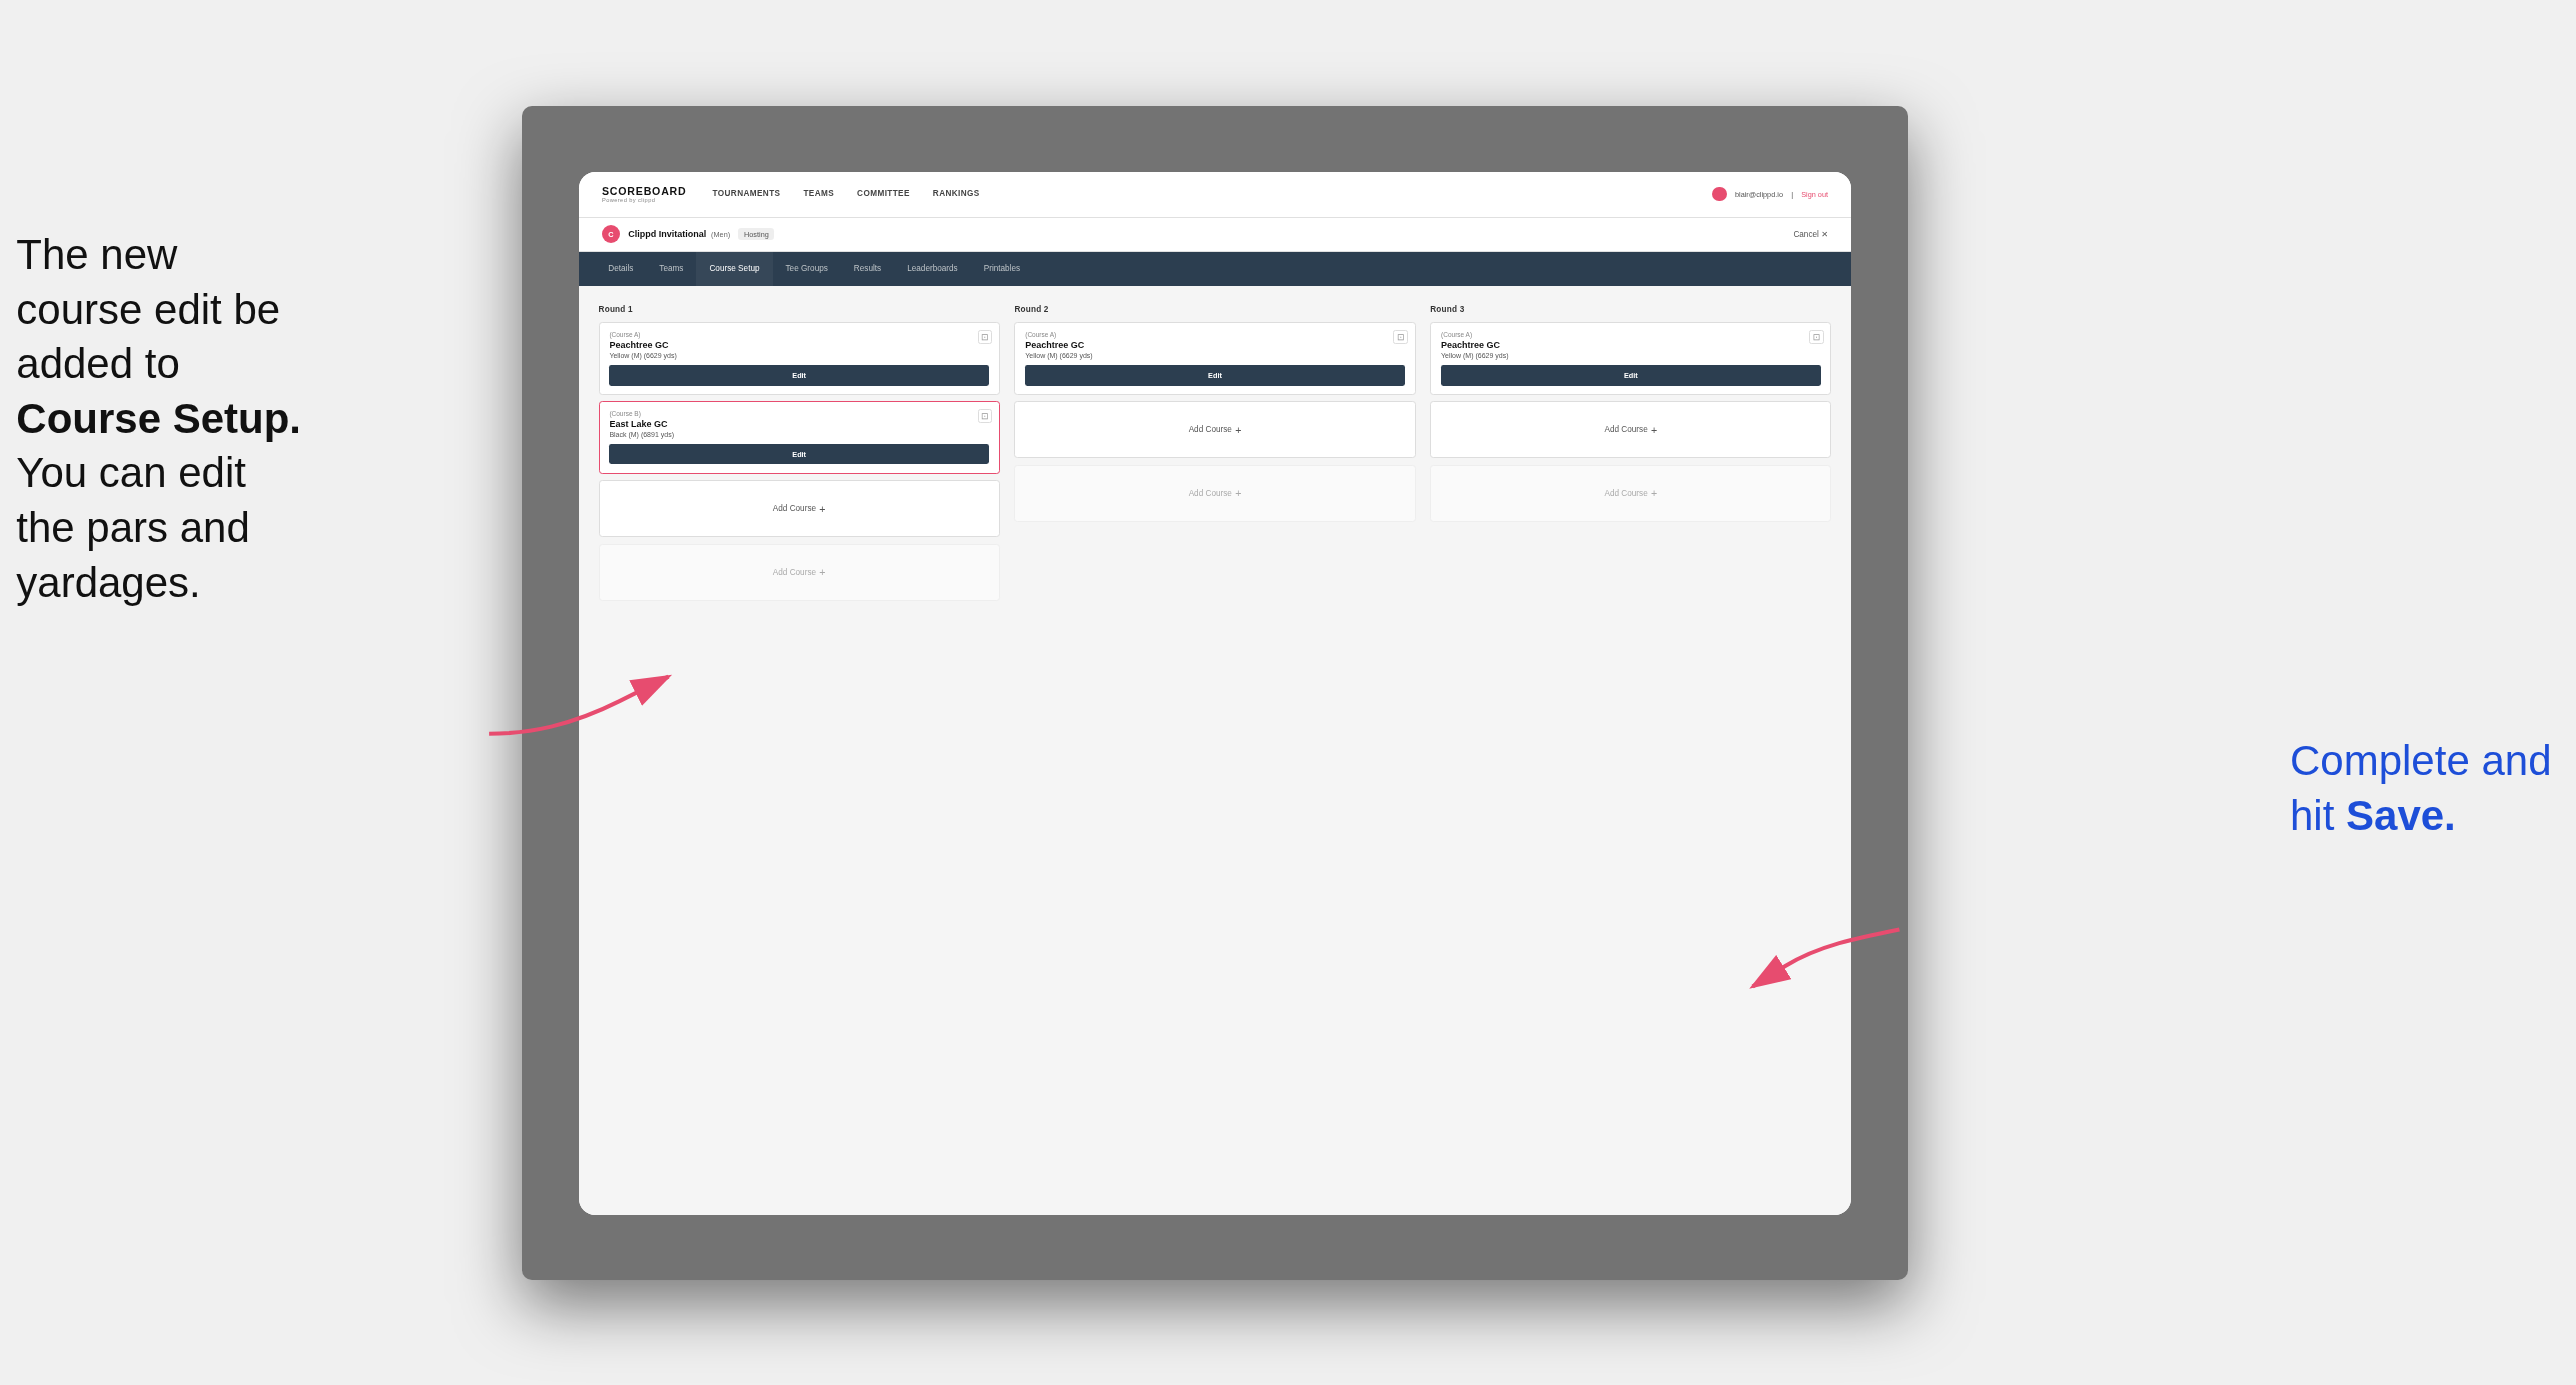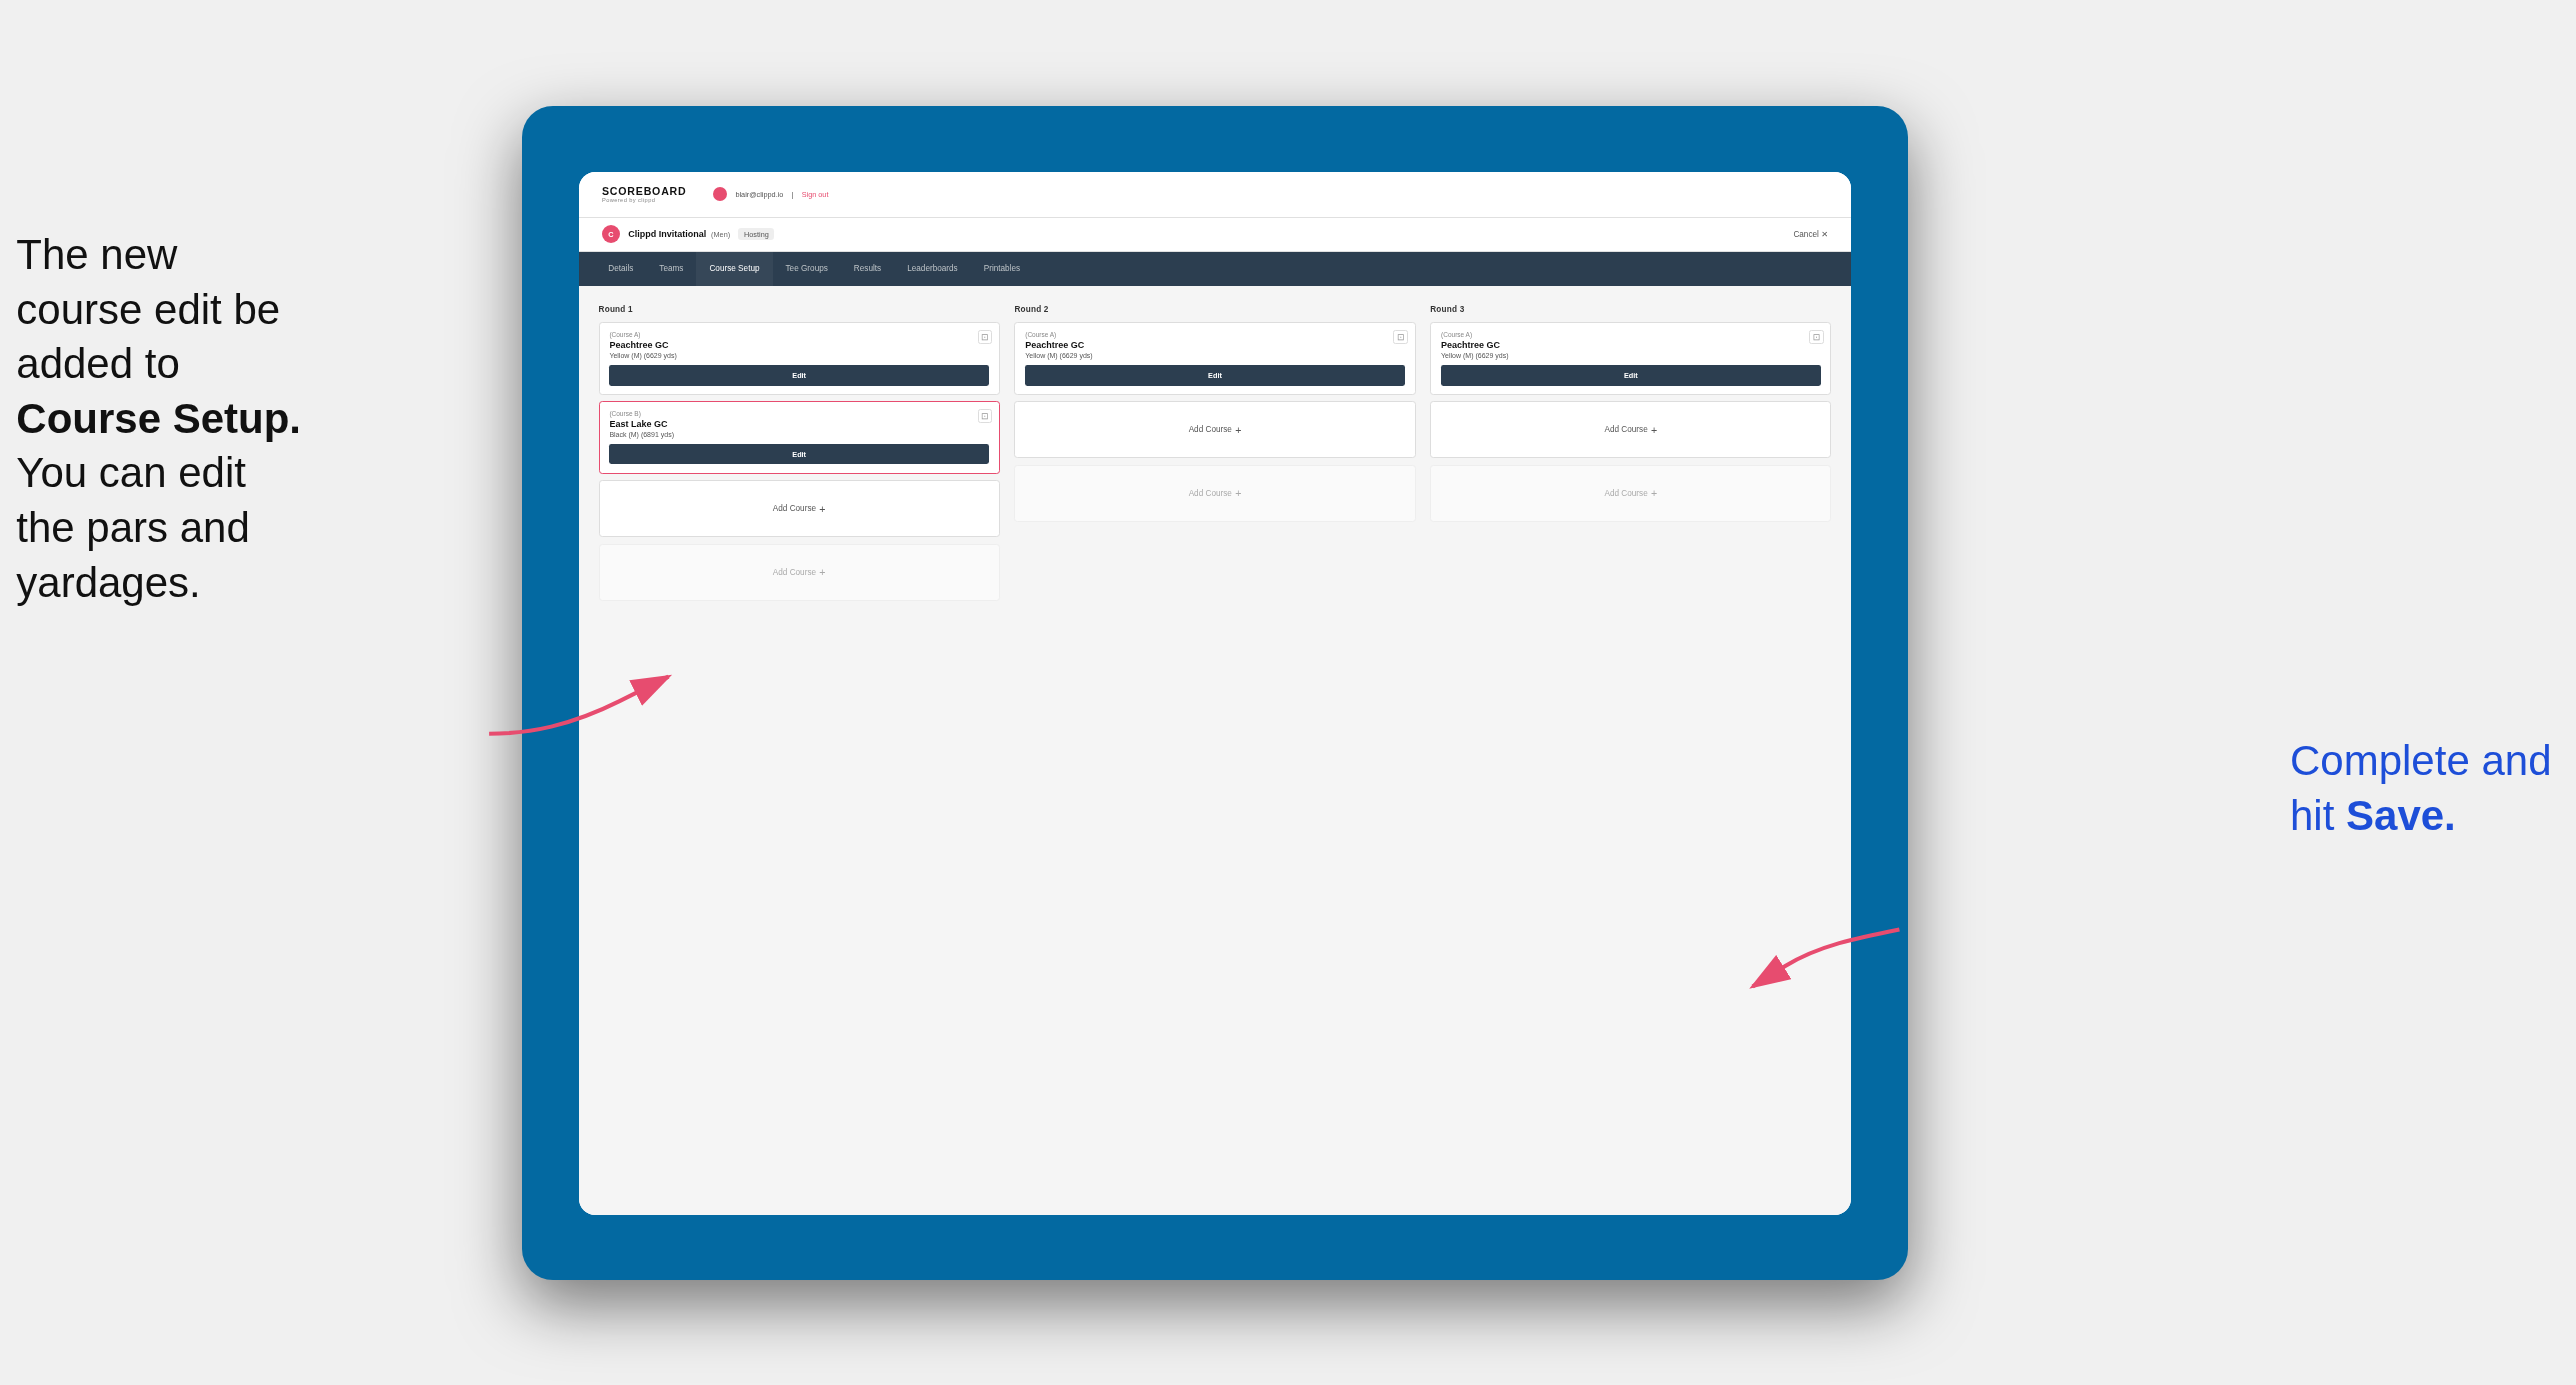--- a/index.html
+++ b/index.html
@@ -49,22 +49,22 @@
       pointer-events: none;
     }
 
     
     .tablet-shell {
       position: absolute;
       left: 522px;
       top: 106px;
       width: 1386px;
       height: 1174px;
-      background: #0369a1;
-      border-radius: 31px;
+      background: #737373;
+      border-radius: 10px;
       box-shadow: 0 24.5px 65px rgba(0,0,0,0.5);
       display: flex;
       align-items: center;
       justify-content: center;
     }
     .tablet-screen {
       width: 1272px;
       height: 1043px;
       background: #fff;
       border-radius: 16.3px;
@@ -332,20 +332,26 @@
 </div>
 
 <div class="tablet-shell">
   <div class="tablet-screen">
 
     <div class="top-nav">
       <div class="logo-area">
         <span class="logo-scoreboard">SCOREBOARD</span>
         <span class="logo-sub">Powered by clippd</span>
       </div>
+      <div class="top-nav-links">
+        <span class="nav-link">TOURNAMENTS</span>
+        <span class="nav-link">TEAMS</span>
+        <span class="nav-link">COMMITTEE</span>
+        <span class="nav-link">RANKINGS</span>
+      </div>
       <div class="top-nav-right">
         <div class="user-dot"></div>
         <span>blair@clippd.io</span>
         <span>|</span>
         <span style="cursor:pointer;color:#e74c6f;">Sign out</span>
       </div>
     </div>
 
     <div class="tournament-bar">
       <div class="tournament-logo">

